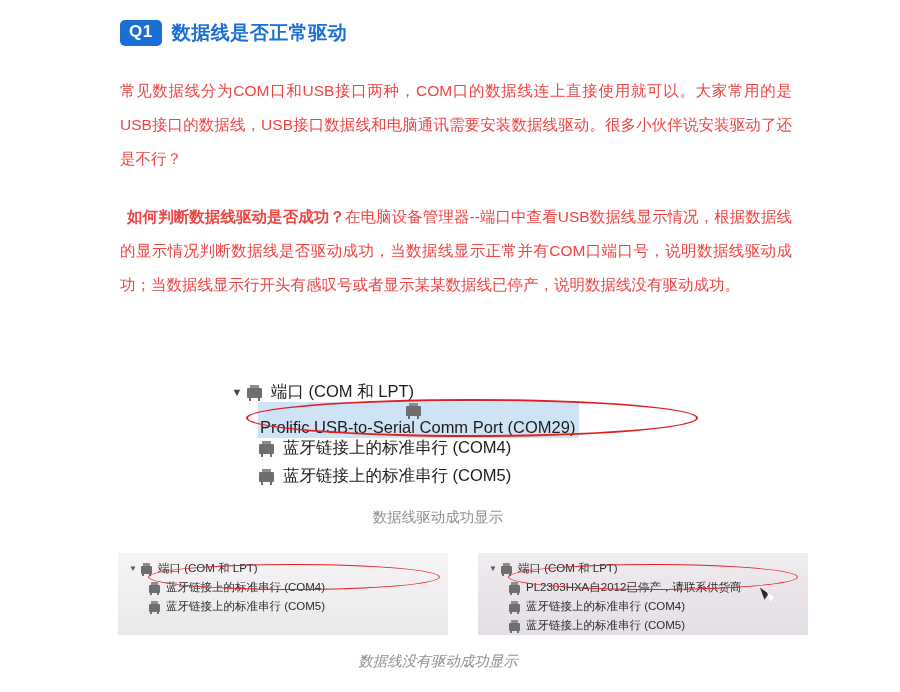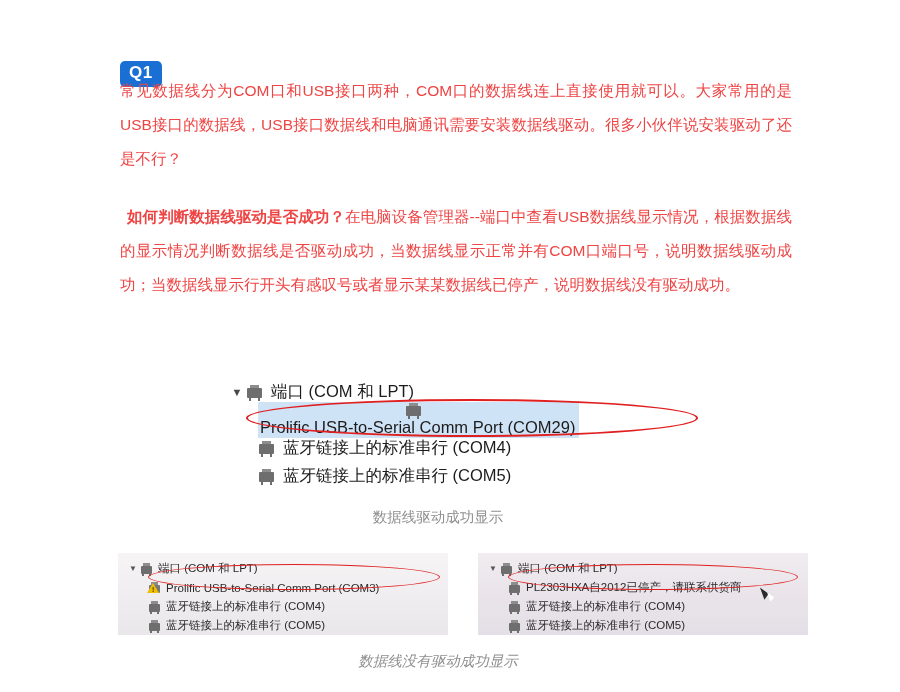--- a/index.html
+++ b/index.html
@@ -32,21 +32,20 @@
   }
   .q-badge {
     background: #1a6fd4;
     color: #ffffff;
     font-size: 17px;
     font-weight: bold;
     border-radius: 5px;
     padding: 3px 9px 4px 9px;
     line-height: 1.1;
     letter-spacing: 0.5px;
-    margin-top: 41px;
   }
   .q-title {
     color: #1a6fd4;
     font-size: 19px;
     font-weight: bold;
     letter-spacing: 0.5px;
   }
 
   
   .para {
@@ -249,20 +248,21 @@
     border-top:7px solid transparent;
   }
 </style>
 </head>
 <body>
 
 <div class="page">
 
   <div class="header">
     <div class="q-badge">Q1</div>
+    <div class="q-title">数据线是否正常驱动</div>
   </div>
 
   <div class="para" id="para1">常见数据线分为COM口和USB接口两种，COM口的数据线连上直接使用就可以。大家常用的是USB接口的数据线，USB接口数据线和电脑通讯需要安装数据线驱动。很多小伙伴说安装驱动了还是不行？</div>
 
   <div class="para" id="para2">
     <span class="strong">如何判断数据线驱动是否成功？</span><span>在电脑设备管理器--端口中查看USB数据线显示情况，根据数据线的显示情况判断数据线是否驱动成功，当数据线显示正常并有COM口端口号，说明数据线驱动成功；当数据线显示行开头有感叹号或者显示某某数据线已停产，说明数据线没有驱动成功。</span>
   </div>
 
   <div class="dm1">
     <div class="dm-row">
@@ -319,30 +319,20 @@
         <span class="port-icon">
             <span class="body"></span>
             <span class="top"></span>
             <span class="leg1"></span>
             <span class="leg2"></span>
           </span>
         <span>端口 (COM 和 LPT)</span>
       </div>
       <div class="srow">
         <span class="sind"></span>
-        <span class="warn-icon">
-            <span class="body"></span>
-            <span class="top"></span>
-            <span class="bang"></span>
-            <span class="bang-mark">!</span>
-          </span>
-        <span>Prolific USB-to-Serial Comm Port (COM3)</span>
-      </div>
-      <div class="srow">
-        <span class="sind"></span>
         <span class="port-icon">
             <span class="body"></span>
             <span class="top"></span>
             <span class="leg1"></span>
             <span class="leg2"></span>
           </span>
         <span>蓝牙链接上的标准串行 (COM4)</span>
       </div>
       <div class="srow">
         <span class="sind"></span>

